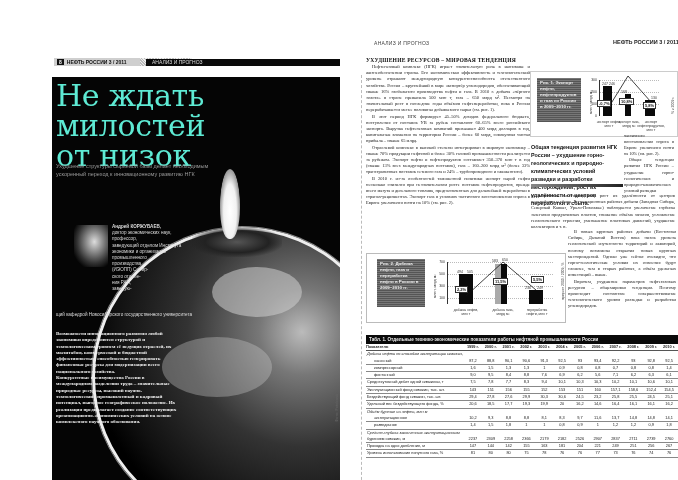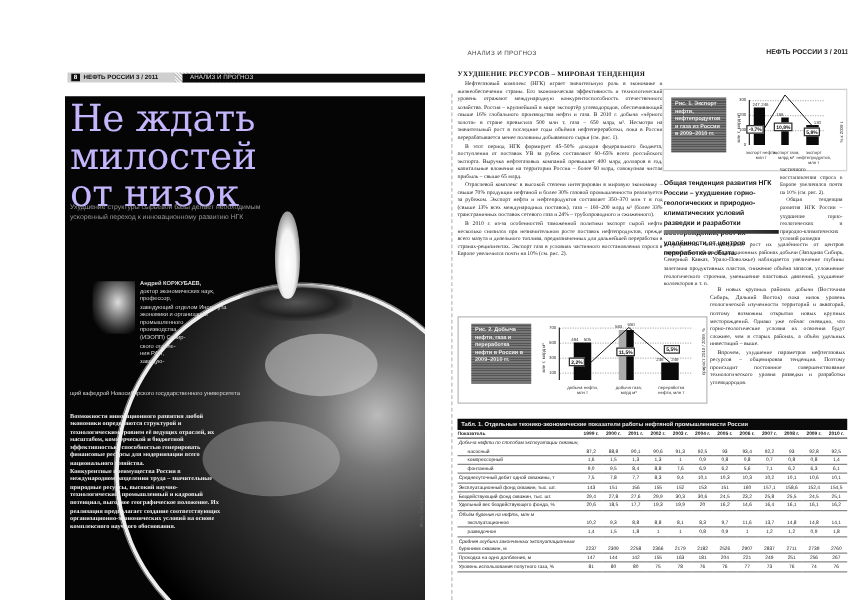--- a/index.html
+++ b/index.html
@@ -10,21 +10,21 @@
   .left-page { position: absolute; left: 52px; top: 52px; width: 288px; height: 420px; }
   .lp-header { position: absolute; left: 0; top: 6px; width: 288px; height: 10px; }
   .lp-header .mag { position: absolute; left: 2px; top: 0; width: 86px; height: 8px;
      background: #cfcfcf; font: bold 5px "Liberation Sans", sans-serif; line-height: 8px; padding-left: 3px; color: #111; white-space: nowrap; overflow: hidden; }
   .lp-header .mag b { background:#111; color:#fff; padding:0 2px; margin-right:3px; }
   .lp-header .hatch { position:absolute; left:88px; top:0; width:52px; height:8px;
      background: repeating-linear-gradient(45deg,#bbb 0 1px,#eee 1px 2px); }
   .lp-header .section { position: absolute; left: 94px; top: 1px; width: 194px; height: 7px;
      background: #0a0a0a; color: #ddd; font: 5px "Liberation Sans", sans-serif; line-height: 7px; padding-left: 6px; }
   .lp-black { position: absolute; left: 0; top: 25px; width: 288px; height: 410px; background: #050505; overflow: hidden; }
-  .lp-title { position: absolute; left: 4px; top: 4px; color: #c4b5fd; font: 30px "DejaVu Serif", serif; line-height: 30px; letter-spacing: -0.3px; }
+  .lp-title { position: absolute; left: 4px; top: 4px; color: #5eead4; font: 30px "DejaVu Serif", serif; line-height: 30px; letter-spacing: -0.3px; }
   .lp-lead { position: absolute; left: 4px; top: 85px; width: 170px; color: #999; font: 5.5px "Liberation Sans", sans-serif; line-height: 8px; }
   .flame { position: absolute; left: 168px; top: 92px; width: 20px; height: 70px;
      background: radial-gradient(ellipse at 50% 60%, #fff 0%, #f2f2f2 45%, #999 70%, transparent 75%); border-radius: 50% 50% 45% 45%; }
   .flame-glow { position:absolute; left:140px; top:150px; width:90px; height:30px;
      background: radial-gradient(ellipse at center, #555 0%, #222 50%, transparent 75%); }
   .globe { position: absolute; left: 40px; top: 150px; width: 300px; height: 300px; border-radius: 50%;
      background: radial-gradient(circle at 70% 35%, #bbb 0%, #777 15%, #333 40%, #111 65%, #000 75%);
      box-shadow: inset 0 0 0 3px #eee, 0 0 0 1px #888; }
   .globe-land { position:absolute; border-radius:50%; background:#cfcfcf; opacity:.55; }
   .author-photo { position: absolute; left: 22px; top: 148px; width: 34px; height: 42px;

